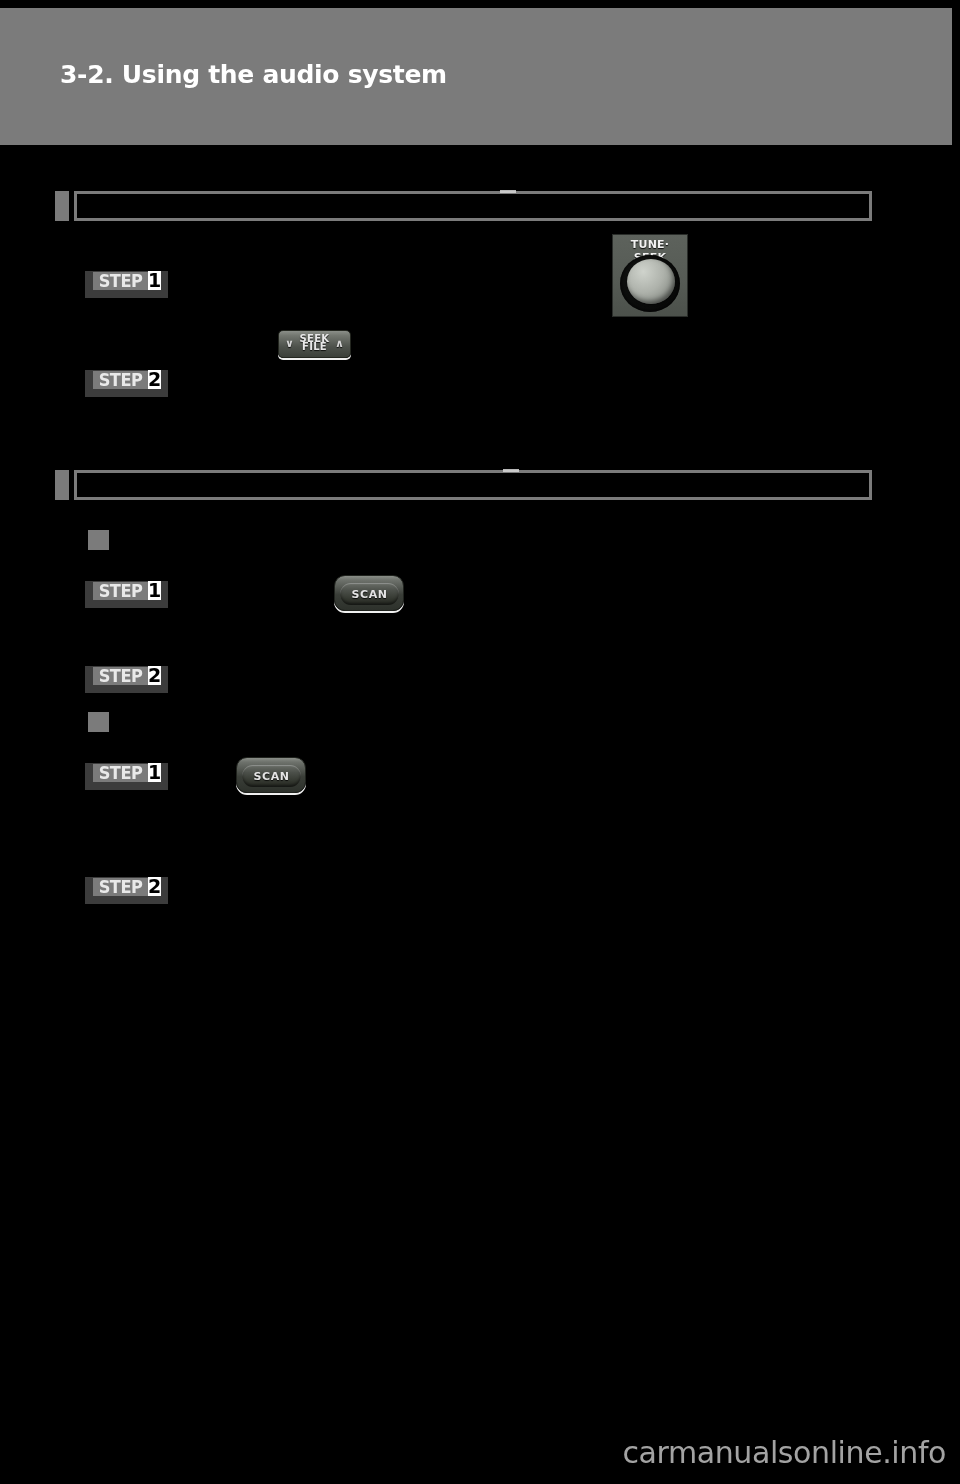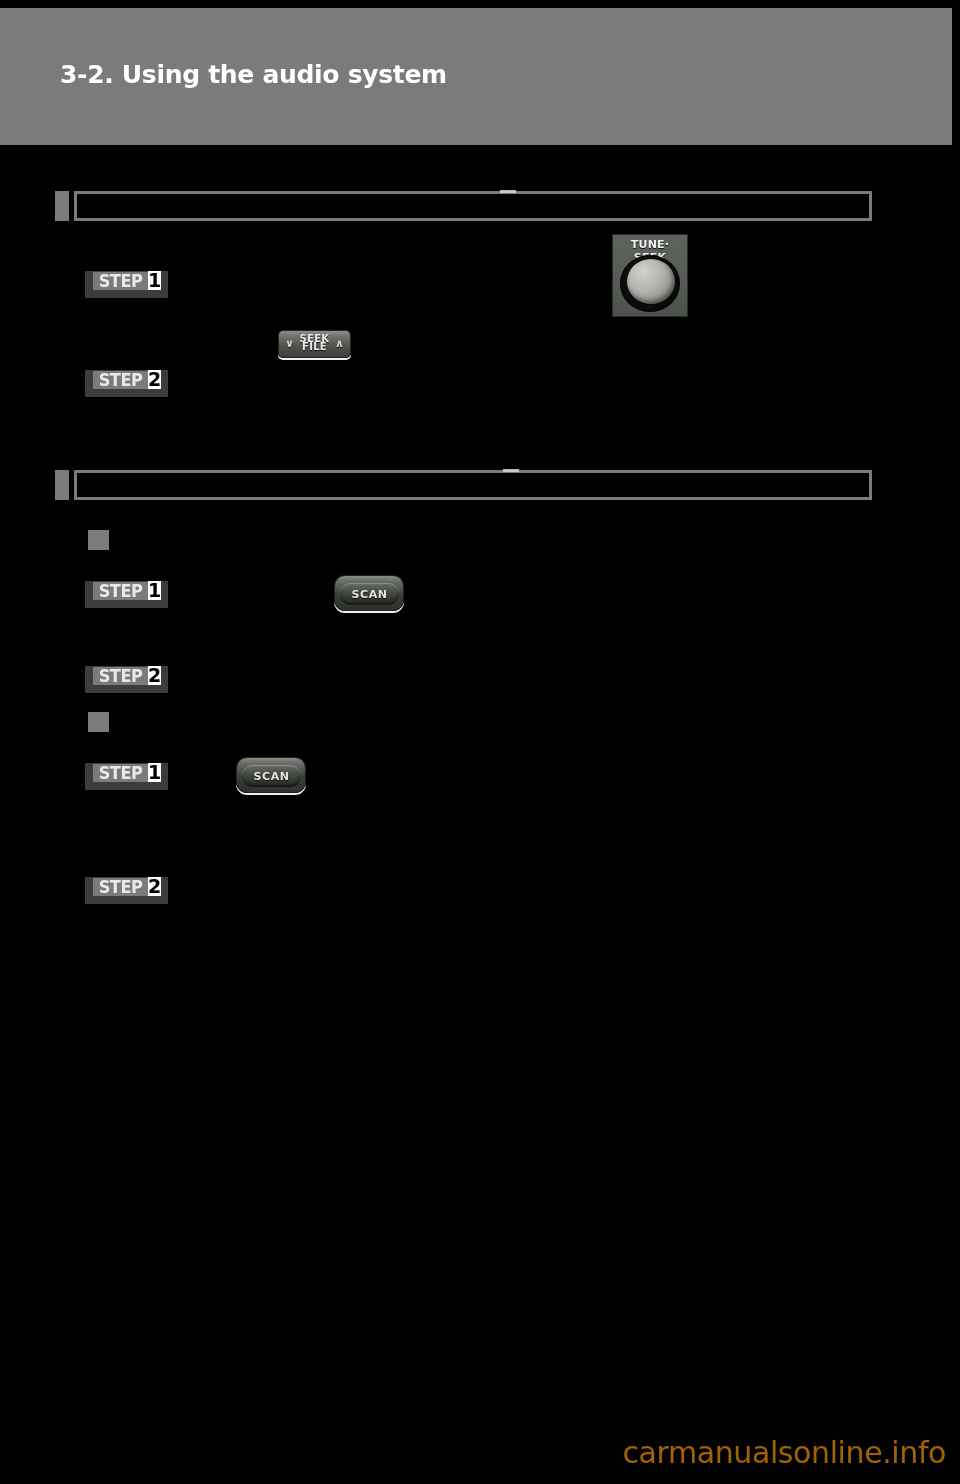--- a/index.html
+++ b/index.html
@@ -261,21 +261,21 @@
     text-shadow: 0 1px 1px rgba(0,0,0,0.85);
   }
   #scan-photo-1 { left: 334px; top: 575px; width: 70px; height: 36px; }
   #scan-photo-2 { left: 236px; top: 757px; width: 70px; height: 36px; }
 
   
   .watermark {
     position: absolute;
     right: 14px;
     bottom: 14px;
-    color: #a16207;
+    color: #a3a3a3;
     font-size: 30px;
     letter-spacing: -0.4px;
     font-family: "DejaVu Sans", sans-serif;
     white-space: nowrap;
   }
 </style>
 </head>
 <body>
 
 <div class="page">

